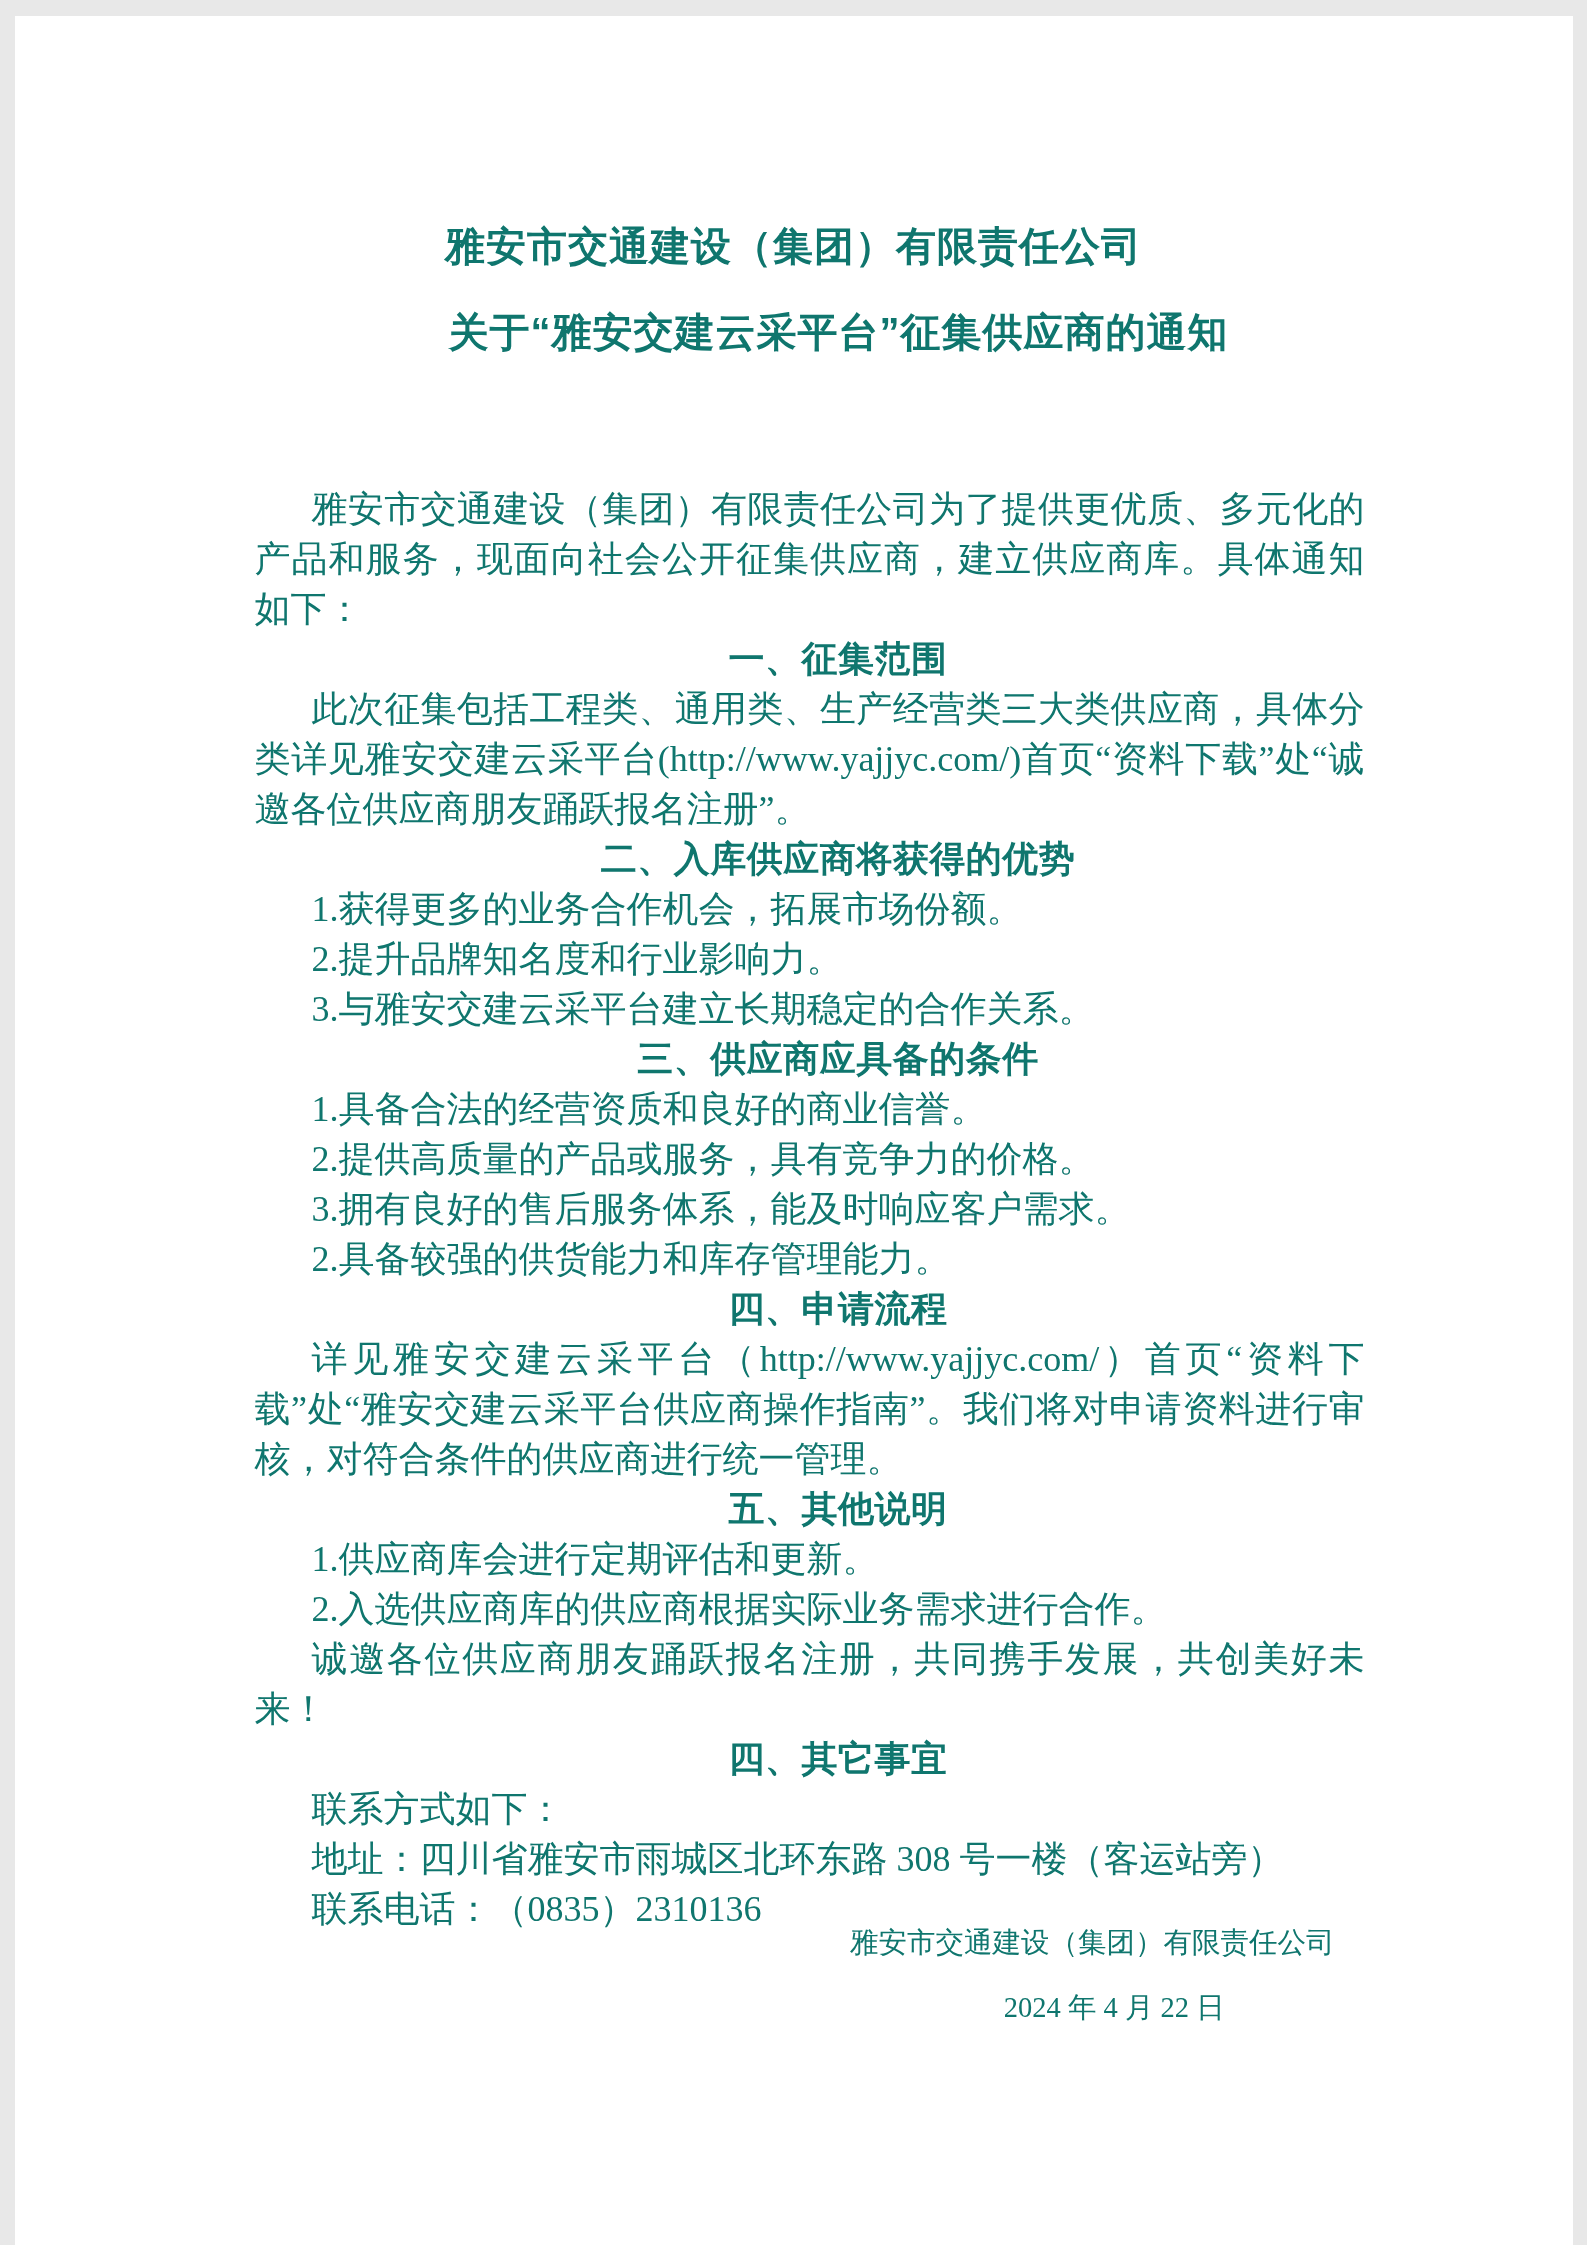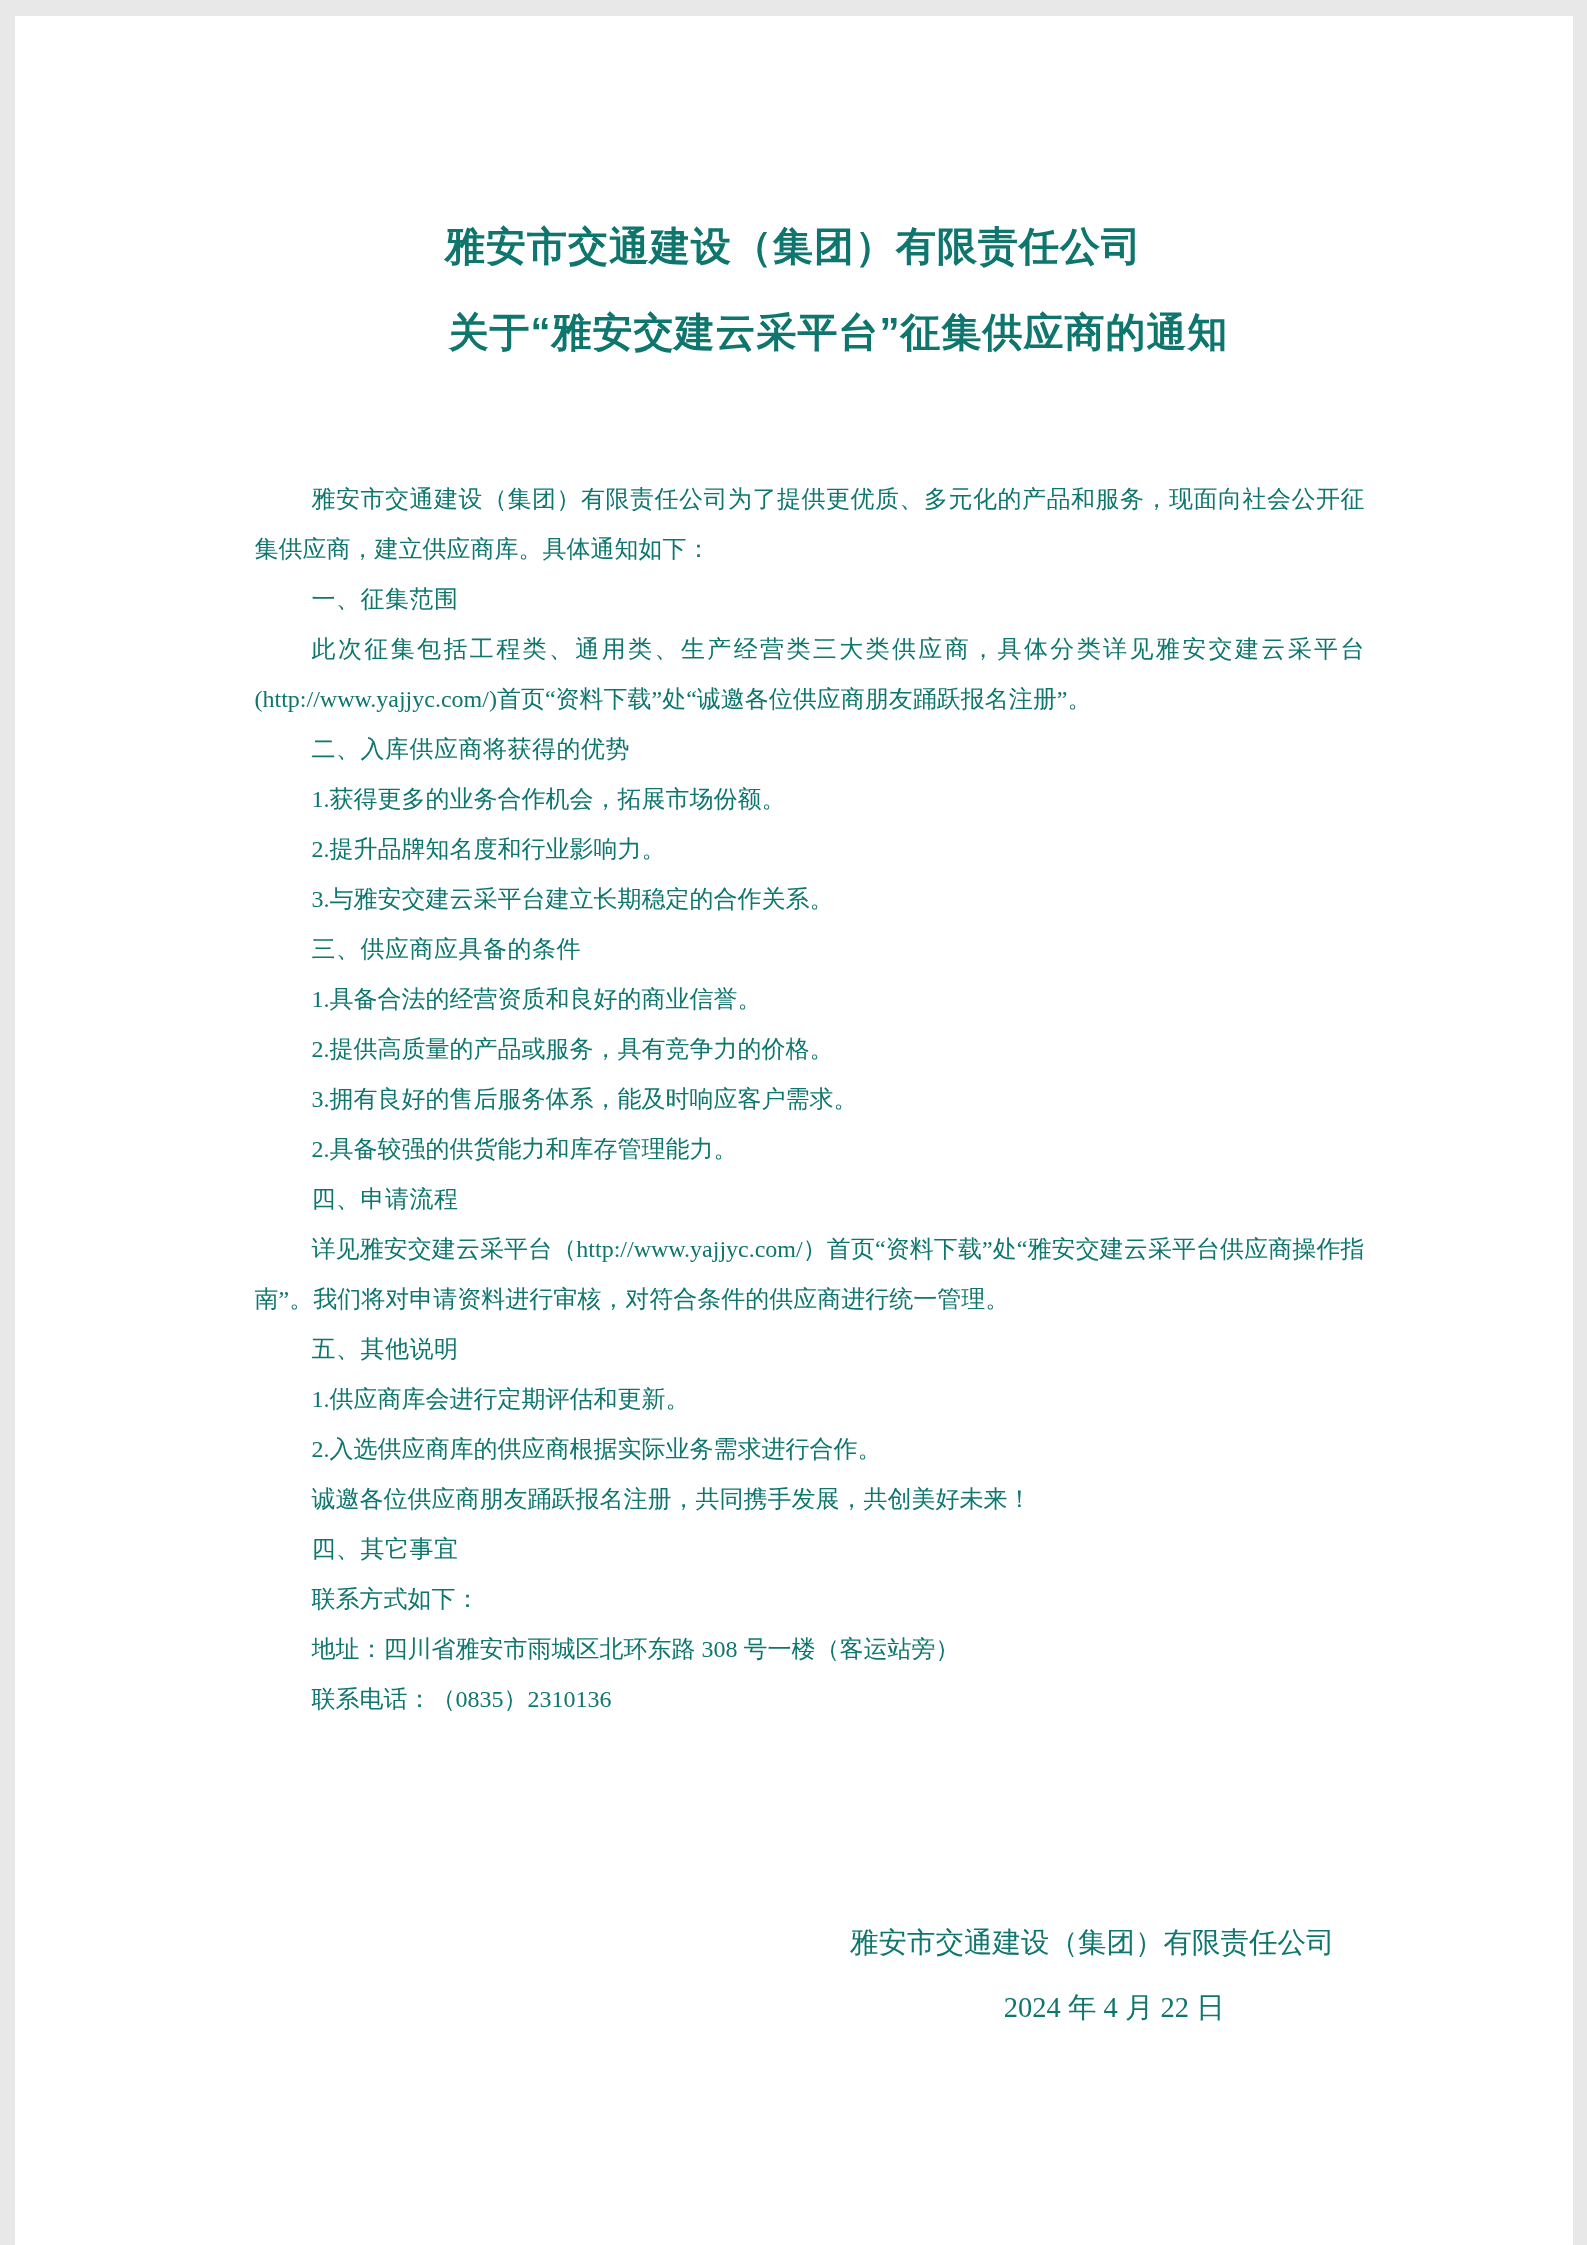--- a/index.html
+++ b/index.html
@@ -27,35 +27,35 @@
     font-size: 40px;
     line-height: 48px;
     letter-spacing: 1px;
   }
   .doc-title.line1 { top: 206px; }
   .doc-title.line2 { top: 292px; padding-left: 45px; }
 
   .body-text {
     position: absolute;
     left: 240px;
-    top: 458px;
+    top: 468px;
     width: 1110px;
-    font-size: 24px;
+    font-size: 36px;
     line-height: 50px;
   }
   .body-text p {
     margin: 0;
     text-indent: 57px;
     text-align: justify;
     text-justify: inter-ideograph;
   }
   .body-text p.heading {
     font-family: "Liberation Sans", "DejaVu Sans", sans-serif;
-    font-weight: 400;
-    text-align: left;
+    font-weight: 700;
+    text-align: center;
     letter-spacing: 0.5px;
   }
 
   .signature {
     position: absolute;
     top: 1902px;
     right: 238px;
     font-size: 28.5px;
     line-height: 50px;
     text-align: center;

